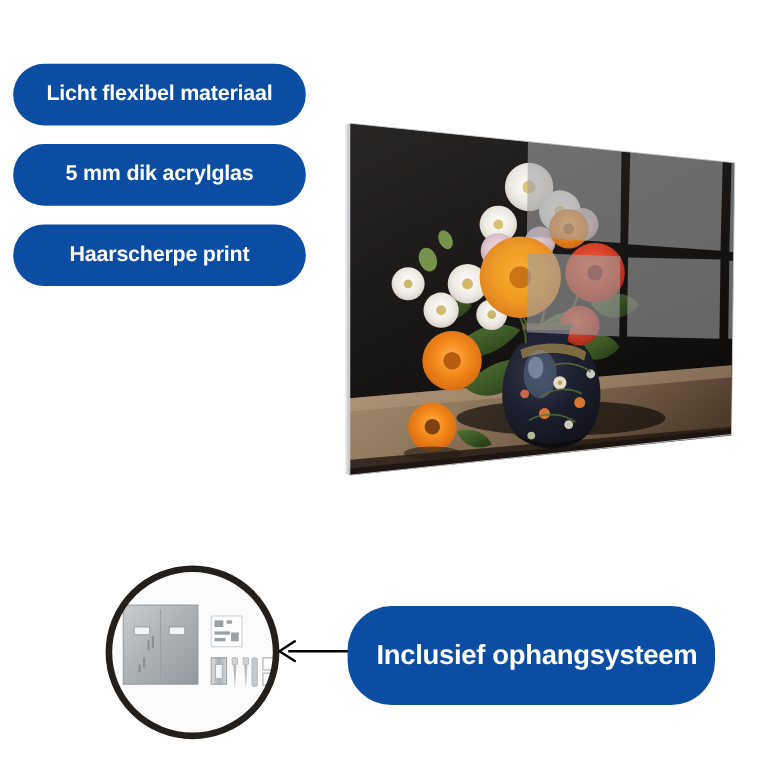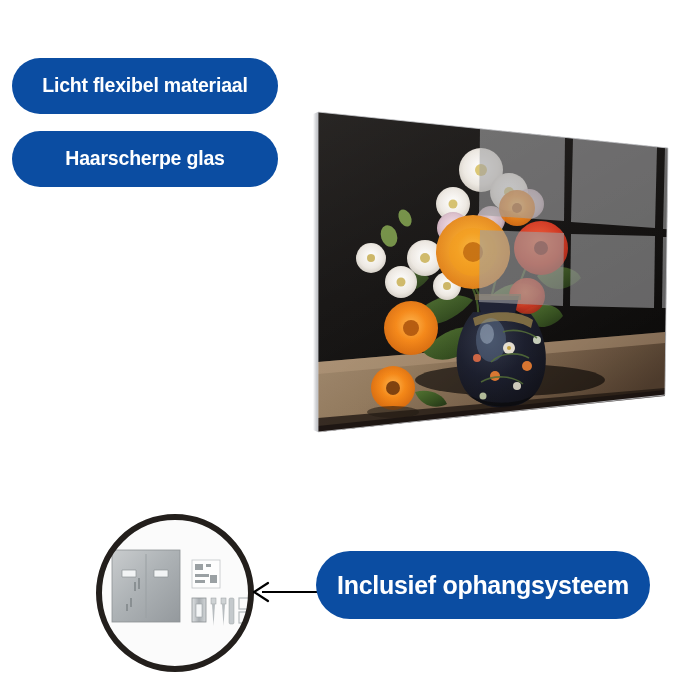--- a/index.html
+++ b/index.html
@@ -82,26 +82,26 @@
     width: 90px;
     height: 56px;
   }
 
   
   .callout-pill {
     position: absolute;
     left: 316px;
     top: 551px;
     width: 334px;
-    height: 68px;
+    height: 90px;
     border-radius: 40px;
     background: #0b4da2;
     display: flex;
     align-items: center;
-    justify-content: center;
+    justify-content: flex-end;
     box-sizing: border-box;
     padding: 0 16px;
   }
   .callout-label {
     color: #ffffff;
     font-size: 25px;
     font-weight: bold;
     letter-spacing: -0.3px;
     white-space: nowrap;
     line-height: 1;
@@ -111,24 +111,27 @@
 <body>
 
 <div class="stage">
 
   <div class="pill-list">
 
     <div class="pill">
       <span class="pill-label">Licht flexibel materiaal</span>
     </div>
 
-
-
     <div class="pill">
-      <span class="pill-label">Haarscherpe glas</span>
+      <span class="pill-label">5 mm dik acrylglas</span>
+    </div>
+
+
+    <div class="pill">
+      <span class="pill-label">Haarscherpe print</span>
     </div>
 
 
 
   </div>
 
   <div class="panel-wrap">
     <svg class="panel-svg" width="375" height="350" viewBox="0 0 375 350">
       <defs>
 

